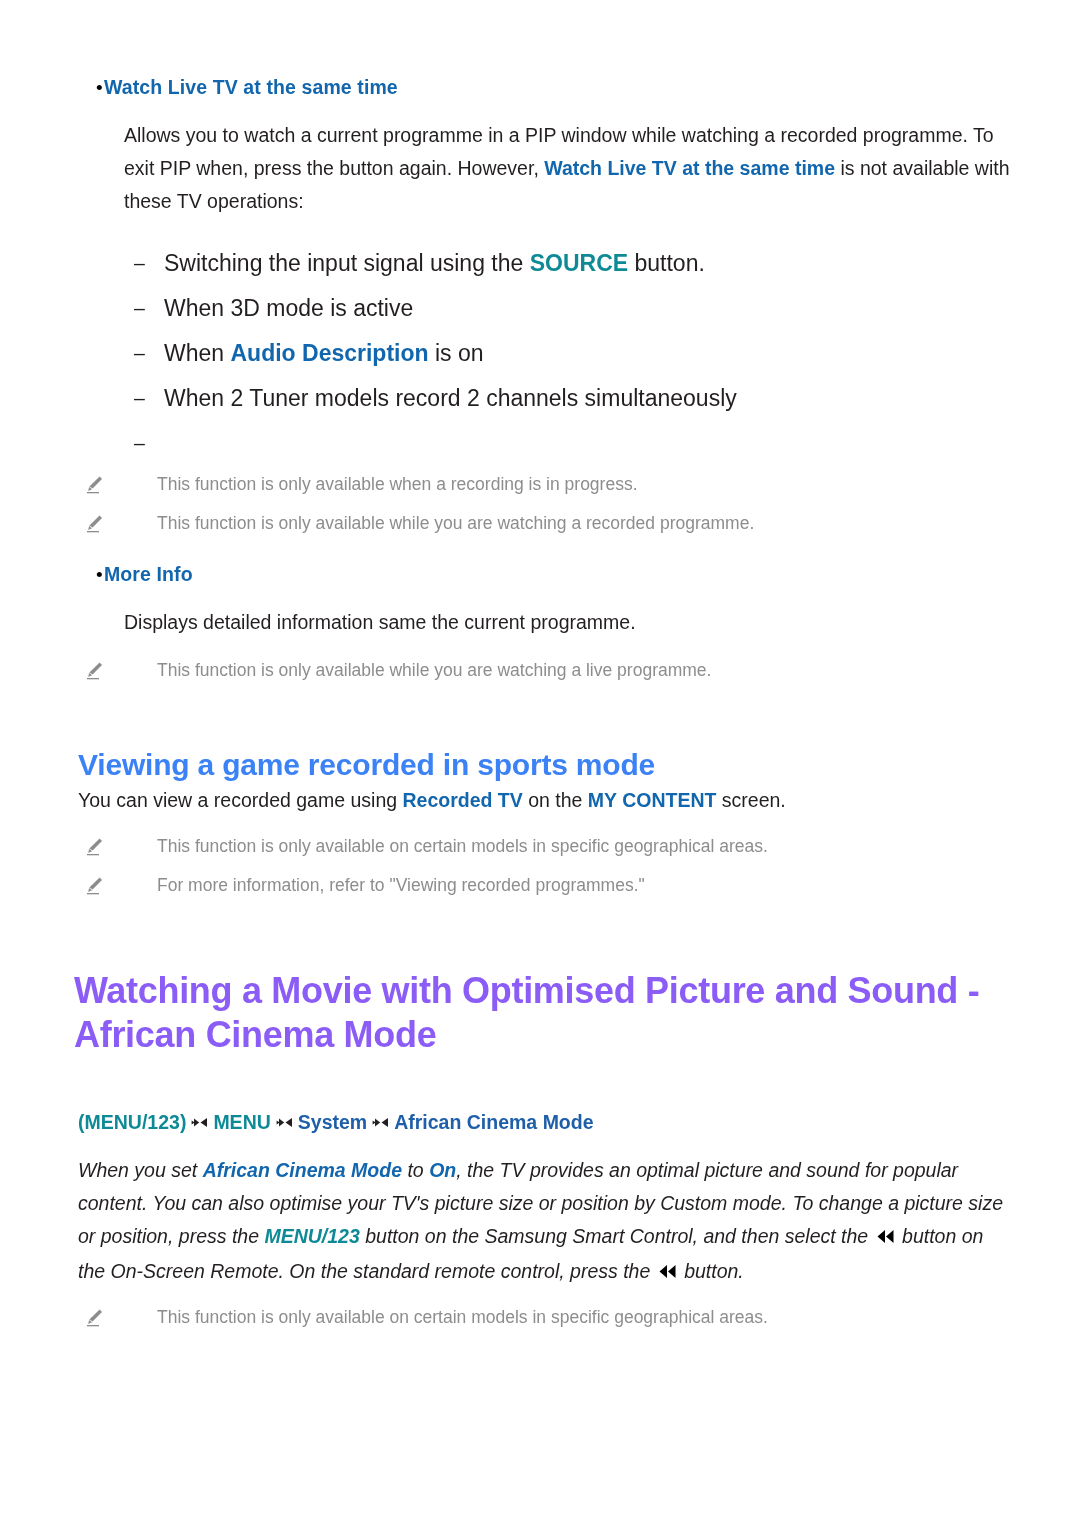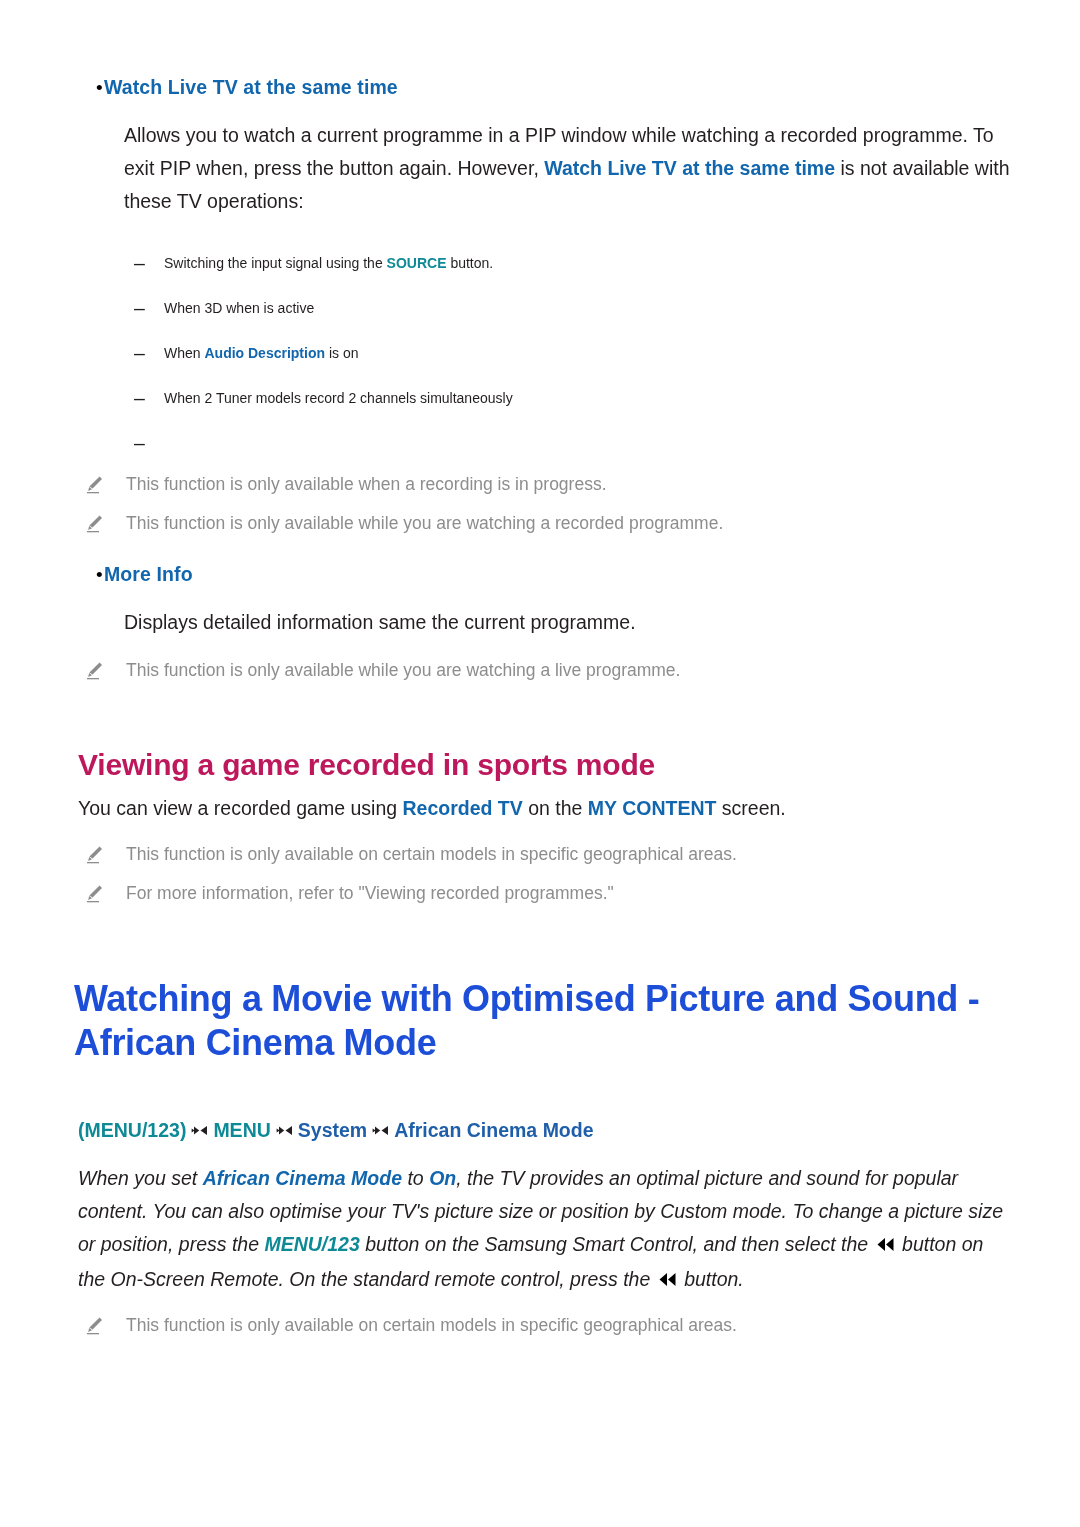--- a/index.html
+++ b/index.html
@@ -70,58 +70,59 @@
     margin-left: 56px;
   }
   .dash-mark {
     width: 30px;
     flex: 0 0 30px;
     font-size: 19.5px;
     line-height: 31px;
     color: #231f20;
   }
   .dash-text {
-    font-size: 14px;
+    font-size: 23px;
     line-height: 31px;
     color: #231f20;
   }
 
   
   .note-row {
     display: flex;
     align-items: flex-start;
     margin-top: 12px;
     margin-left: 8px;
+    gap: 31px;
   }
   .note-icon {
     width: 40px;
     flex: 0 0 40px;
     padding-top: 4px;
   }
   .note-icon svg { display: block; }
   .note-text {
     font-size: 17.5px;
     line-height: 27px;
     color: #8d8d8d;
   }
 
   
   .h-sub {
     font-size: 30px;
     line-height: 38px;
     font-weight: bold;
-    color: #be185d;
-    margin: 62px 0 8px 0;
+    color: #3b82f6;
+    margin: 62px 0 0 0;
     letter-spacing: -.2px;
   }
   .h-main {
     font-size: 36px;
     line-height: 44px;
     font-weight: bold;
-    color: #1d4ed8;
+    color: #8b5cf6;
     margin: 70px 0 0 -4px;
     letter-spacing: -.3px;
     max-width: 945px;
   }
 
   
   .breadcrumb {
     margin-top: 50px;
     font-size: 19.5px;
     line-height: 30px;
@@ -168,21 +169,21 @@
 
     <div class="gap-a"></div>
 
     <div class="dash-row">
       <span class="dash-mark">–</span>
       <span class="dash-text"><span>Switching the input signal using the </span><span class="t-teal">SOURCE</span><span> button.</span></span>
     </div>
 
     <div class="dash-row">
       <span class="dash-mark">–</span>
-      <span class="dash-text"><span>When 3D when is active</span></span>
+      <span class="dash-text"><span>When 3D mode is active</span></span>
     </div>
 
     <div class="dash-row">
       <span class="dash-mark">–</span>
       <span class="dash-text"><span>When </span><span class="t-blue">Audio Description</span><span> is on</span></span>
     </div>
 
     <div class="dash-row">
       <span class="dash-mark">–</span>
       <span class="dash-text"><span>When 2 Tuner models record 2 channels simultaneously</span></span>

